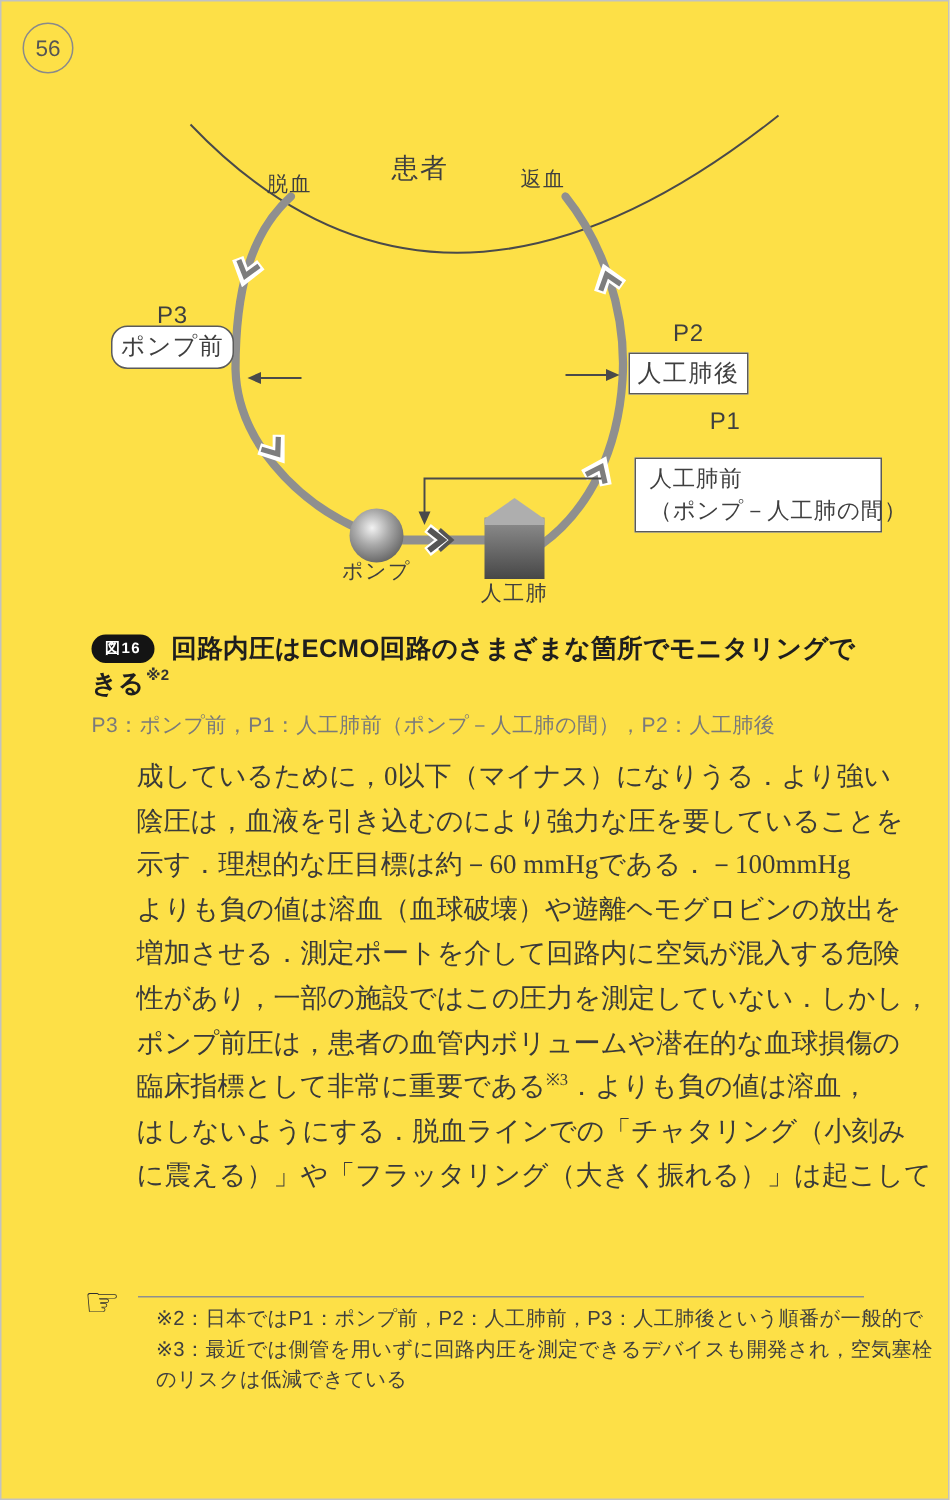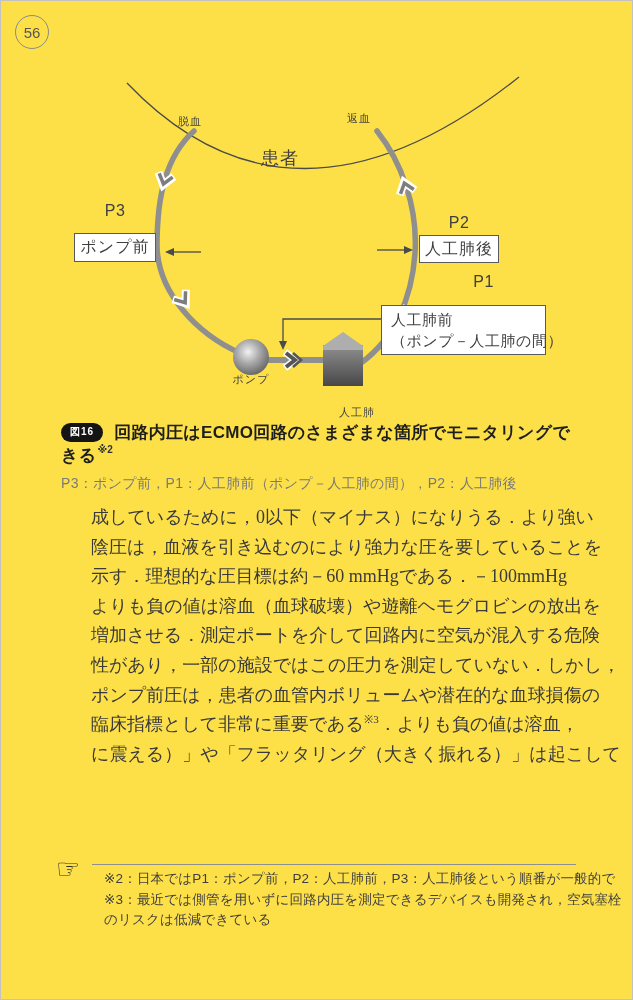--- a/index.html
+++ b/index.html
@@ -11,21 +11,21 @@
   
   .pagenum{
     position:absolute;left:14px;top:14px;width:32px;height:32px;
     border:1.3px solid #8a8a8a;border-radius:50%;
     display:flex;align-items:center;justify-content:center;
     font-size:15px;color:#555;
   }
   
   .diagram-svg{position:absolute;left:0;top:0;}
   
-  .dlabel{position:absolute;font-size:11px;color:#3f3f3f;letter-spacing:1px;white-space:nowrap;}
+  .dlabel{position:absolute;font-size:14px;color:#3f3f3f;letter-spacing:1px;white-space:nowrap;}
   .pid{position:absolute;font-size:16px;color:#3f3f3f;text-align:center;letter-spacing:0.5px;}
   .pbox{
     position:absolute;background:#fff;border:1.5px solid #5a5a5a;
     box-sizing:border-box;font-size:16px;color:#3f3f3f;
     display:flex;align-items:center;justify-content:center;letter-spacing:1px;white-space:nowrap;
   }
   .pbox.multiline{flex-direction:column;align-items:flex-start;justify-content:center;
     padding-left:9px;font-size:15px;line-height:21px;letter-spacing:0.5px;}
   
   .figcap{position:absolute;left:60px;top:420px;width:520px;}
@@ -122,57 +122,58 @@
       <line x1="376" y1="249" x2="404" y2="249" stroke="#4a4a4a" stroke-width="1.3"></line>
       <polygon points="412,249 403,245 403,253" fill="#4a4a4a"></polygon>
     </g>
 
     <g>
       <polyline points="400,318 282,318 282,341" fill="none" stroke="#4a4a4a" stroke-width="1.3"></polyline>
       <polygon points="282,349 278,340 286,340" fill="#4a4a4a"></polygon>
     </g>
   </svg>
 
-  <div class="dlabel" style="left:250px;top:99px;width:58px;text-align:center;font-size:18px;margin-top:46px;">患者</div>
+  <div class="dlabel" style="left:250px;top:99px;width:58px;text-align:center;font-size:18px;">患者</div>
   <div class="dlabel" style="left:177px;top:113px;">脱血</div>
   <div class="dlabel" style="left:346px;top:110px;">返血</div>
 
   <div class="pid" style="left:73px;top:201px;width:82px;">P3</div>
-  <div class="pbox" style="left:73px;top:232px;width:82px;height:29px;">
+  <div class="pbox" style="left:73px;top:216px;width:82px;height:29px;border-radius:11px;">
     <span>ポンプ前</span>
   </div>
 
   <div class="pid" style="left:418px;top:213px;width:80px;">P2</div>
   <div class="pbox" style="left:418px;top:234px;width:80px;height:28px;">
     <span>人工肺後</span>
   </div>
 
   <div class="pid" style="left:400px;top:272px;width:165px;">P1</div>
-  <div class="pbox multiline" style="left:380px;top:304px;width:165px;height:50px;">
+  <div class="pbox multiline" style="left:422px;top:304px;width:165px;height:50px;">
     <span>人工肺前</span>
     <span>（ポンプ－人工肺の間）</span>
   </div>
 
   <div class="dlabel" style="left:216px;top:371px;width:68px;text-align:center;">ポンプ</div>
-  <div class="dlabel" style="left:310px;top:404px;width:64px;text-align:right;">人工肺</div>
+  <div class="dlabel" style="left:310px;top:386px;width:64px;text-align:center;">人工肺</div>
 
   <div class="figcap">
     <span class="figbadge">図16</span><span class="figtitle">回路内圧はECMO回路のさまざまな箇所でモニタリングできる</span><span class="figtitle-sup">※2</span>
     <div class="subcaption">P3：ポンプ前，P1：人工肺前（ポンプ－人工肺の間），P2：人工肺後</div>
   </div>
 
   <div class="bodytext" id="bodytext">
       <div class="bline"><span>成しているために，0以下（マイナス）になりうる．より強い</span></div>
       <div class="bline"><span>陰圧は，血液を引き込むのにより強力な圧を要していることを</span></div>
       <div class="bline"><span>示す．理想的な圧目標は約－60 mmHgである．－100mmHg</span></div>
       <div class="bline"><span>よりも負の値は溶血（血球破壊）や遊離ヘモグロビンの放出を</span></div>
       <div class="bline"><span>増加させる．測定ポートを介して回路内に空気が混入する危険</span></div>
       <div class="bline"><span>性があり，一部の施設ではこの圧力を測定していない．しかし，</span></div>
       <div class="bline"><span>ポンプ前圧は，患者の血管内ボリュームや潜在的な血球損傷の</span></div>
       <div class="bline"><span>臨床指標として非常に重要である</span><sup>※3</sup><span>．よりも負の値は溶血，</span></div>
+      <div class="bline"><span>はしないようにする．脱血ラインでの「チャタリング（小刻み</span></div>
       <div class="bline"><span>に震える）」や「フラッタリング（大きく振れる）」は起こして</span></div>
     </div>
 
   <div class="foot-hand">☞</div>
   <div class="foot-rule"></div>
   <div class="foottext" id="foottext">
       <div class="fline">※2：日本ではP1：ポンプ前，P2：人工肺前，P3：人工肺後という順番が一般的で</div>
       <div class="fline">※3：最近では側管を用いずに回路内圧を測定できるデバイスも開発され，空気塞栓</div>
       <div class="fline">のリスクは低減できている</div>
     </div>

